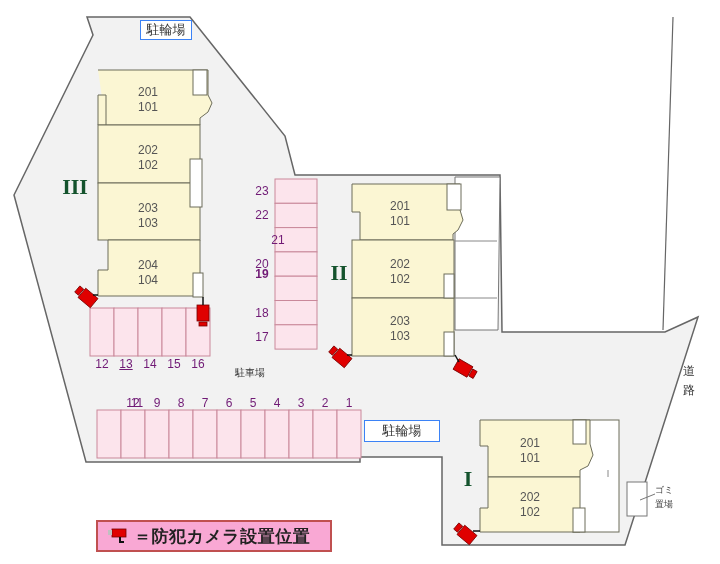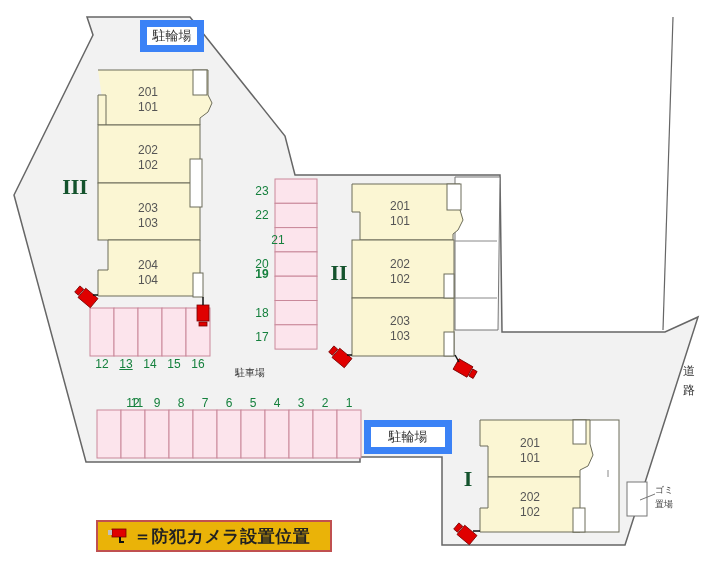--- a/index.html
+++ b/index.html
@@ -1,27 +1,27 @@
 <!DOCTYPE html>
 <html><head>
 <meta charset="utf-8">
 <style>
   html, body { margin: 0; padding: 0; background: #ffffff; }
   body { width: 720px; height: 564px; position: relative; overflow: hidden;
          font-family: "Liberation Sans", "DejaVu Sans", sans-serif; }
   #map { position: absolute; left: 0; top: 0; width: 720px; height: 564px; }
   .lbl { position: absolute; color: #333; text-align: center; line-height: 1; }
   .unit { font-size: 12px; color: #555; line-height: 15px; }
-  .num { font-size: 12px; color: #15803d; }
+  .num { font-size: 12px; color: #701a75; }
   .roman { font-family: "Liberation Serif", "DejaVu Serif", serif; font-weight: bold; font-size: 22px; color: #14532d; }
   .jp { font-family: "DejaVu Sans", sans-serif; color: #333; }
-  .box-label { position: absolute; background: #fff; border: 7px solid #3b82f6; font-size: 13px;
+  .box-label { position: absolute; background: #fff; border: 1px solid #3b82f6; font-size: 13px;
                display: flex; align-items: center; justify-content: center; color: #333; }
   .legend { position: absolute; left: 96px; top: 520px; width: 236px; height: 32px;
-            border: 2px solid #c05050; background: #eab308; display: flex; align-items: center;
+            border: 2px solid #c05050; background: #f9a8d4; display: flex; align-items: center;
             padding-left: 10px; box-sizing: border-box; }
   .legend-text { font-size: 17px; font-weight: bold; color: #222; margin-left: 4px; letter-spacing: 0.5px; }
   .road { position: absolute; left: 683px; top: 362px; font-size: 12px; line-height: 19px; width: 18px; color: #333; }
   .gomi { position: absolute; left: 655px; top: 483px; font-size: 9px; line-height: 14px; color: #444; }
 </style>
 </head>
 <body>
 
 <svg id="map" viewBox="0 0 720 564" xmlns="http://www.w3.org/2000/svg">
 

